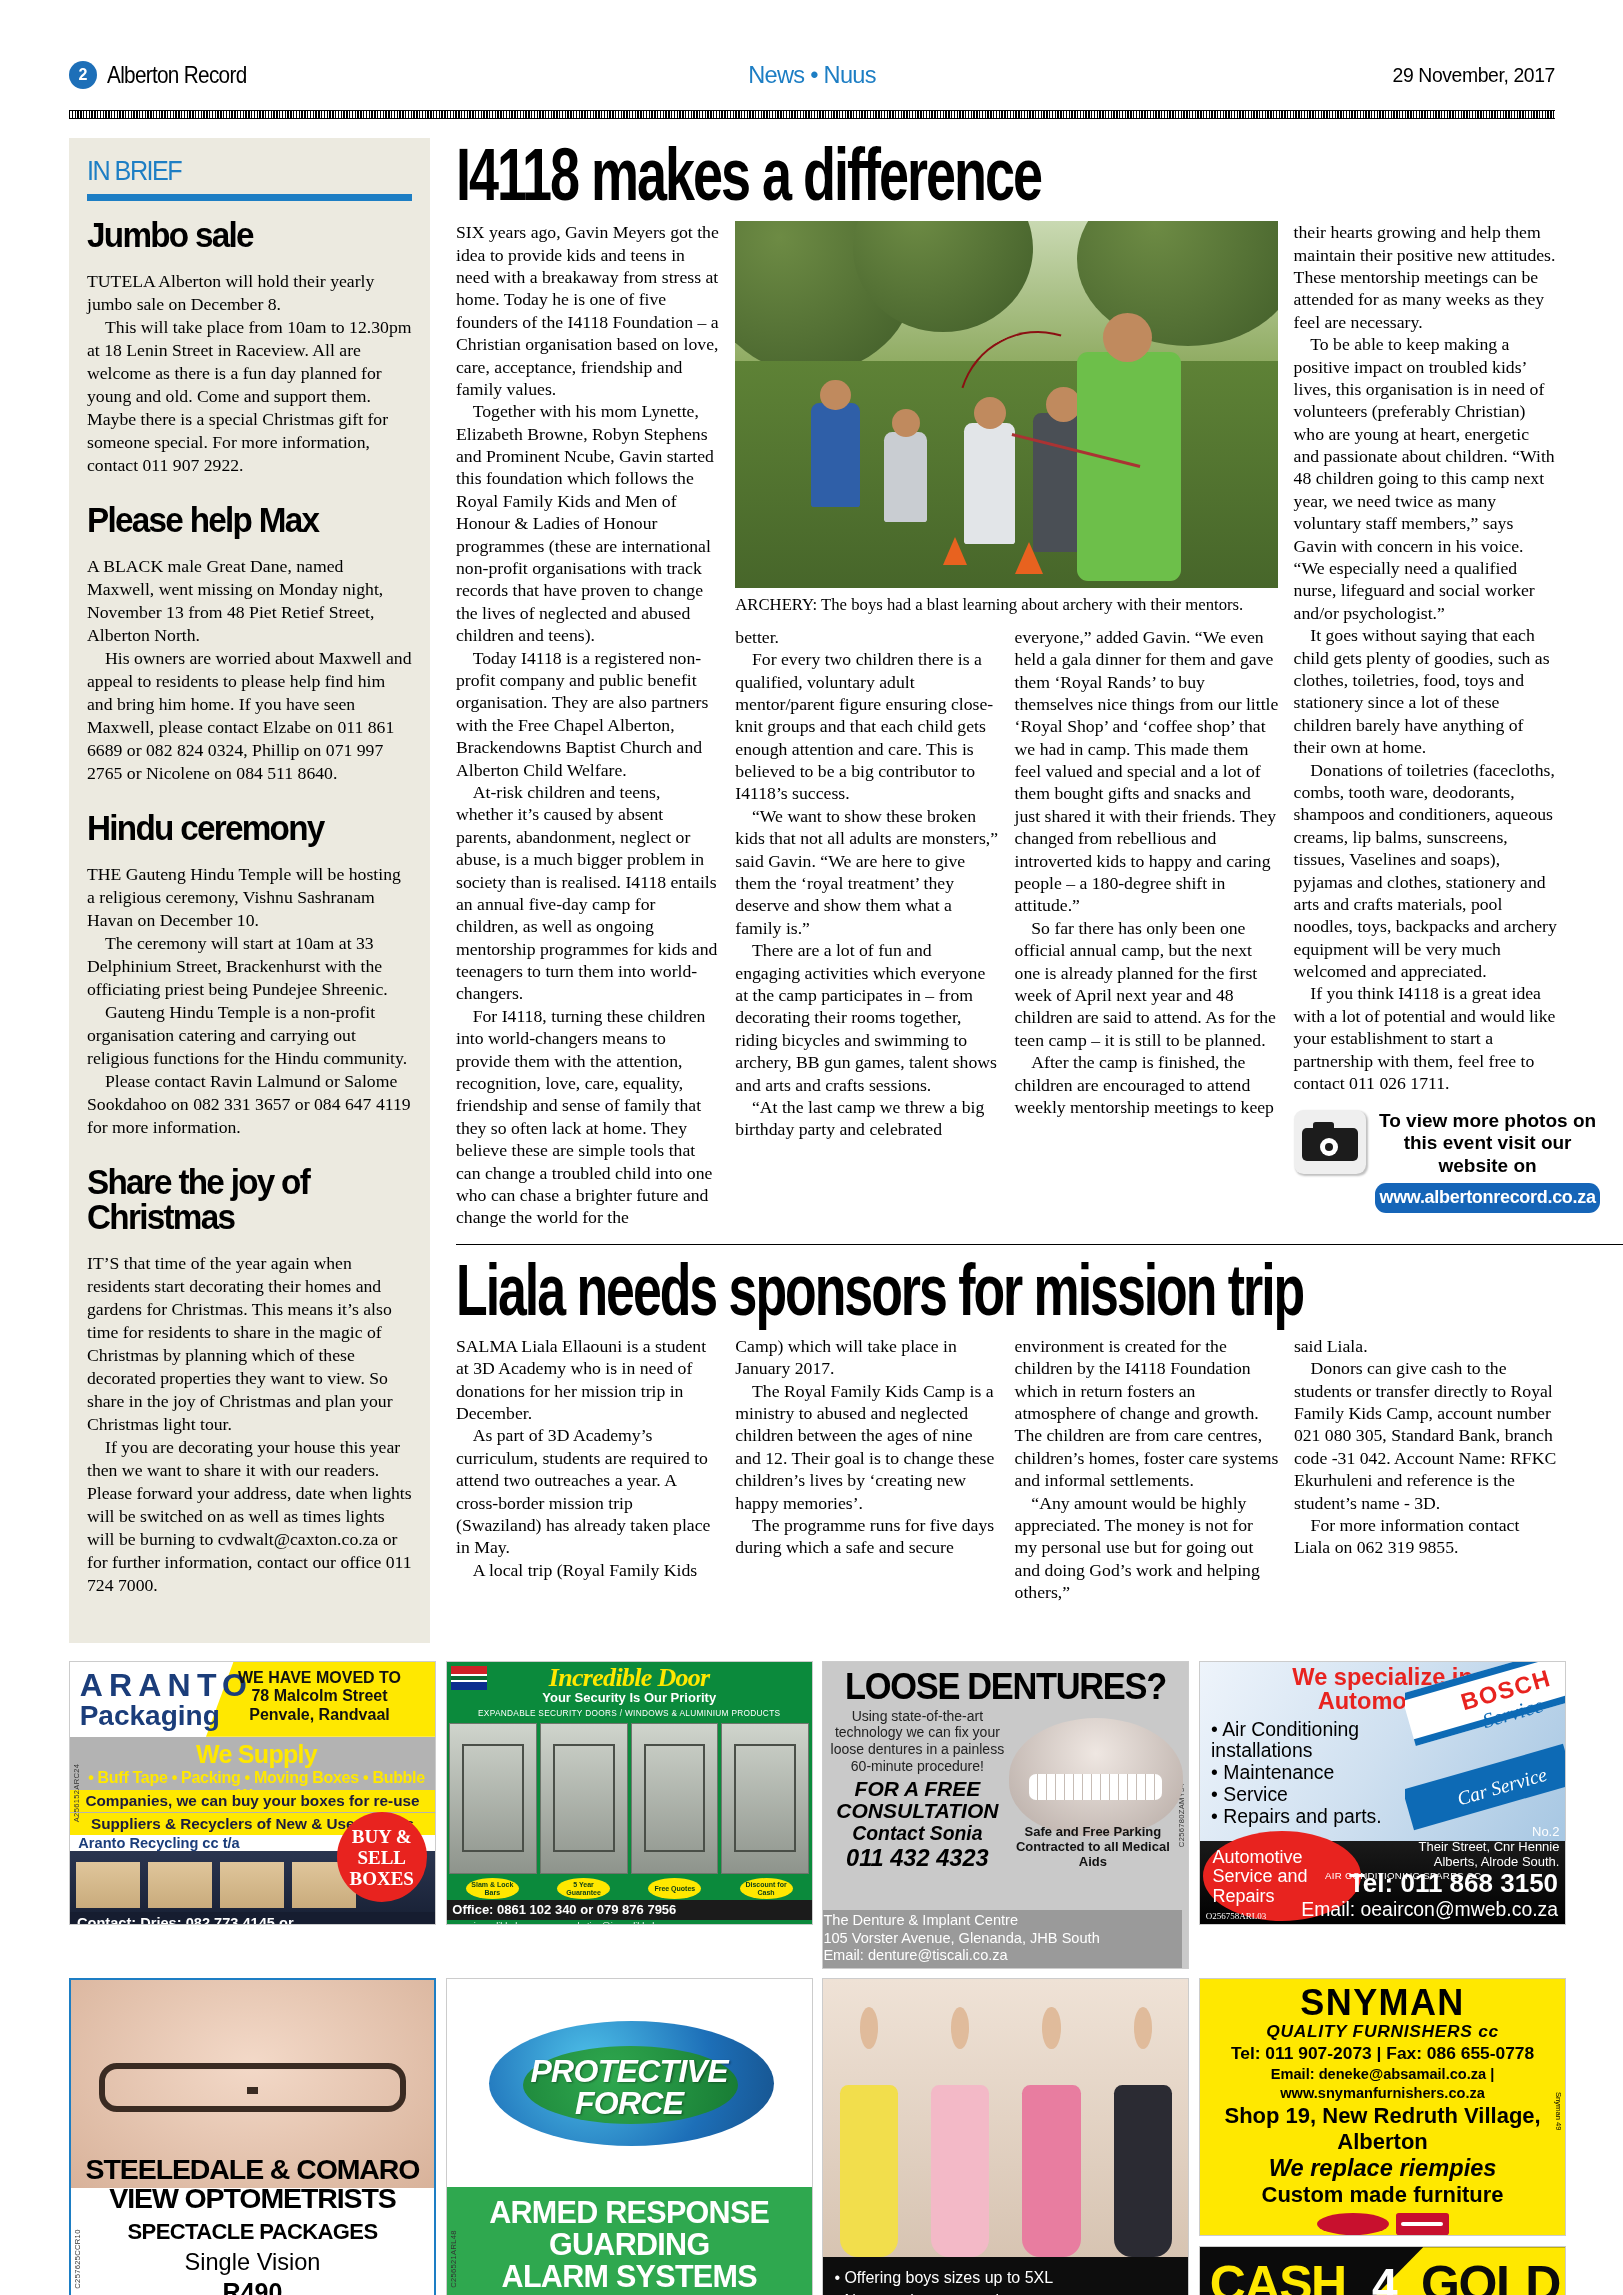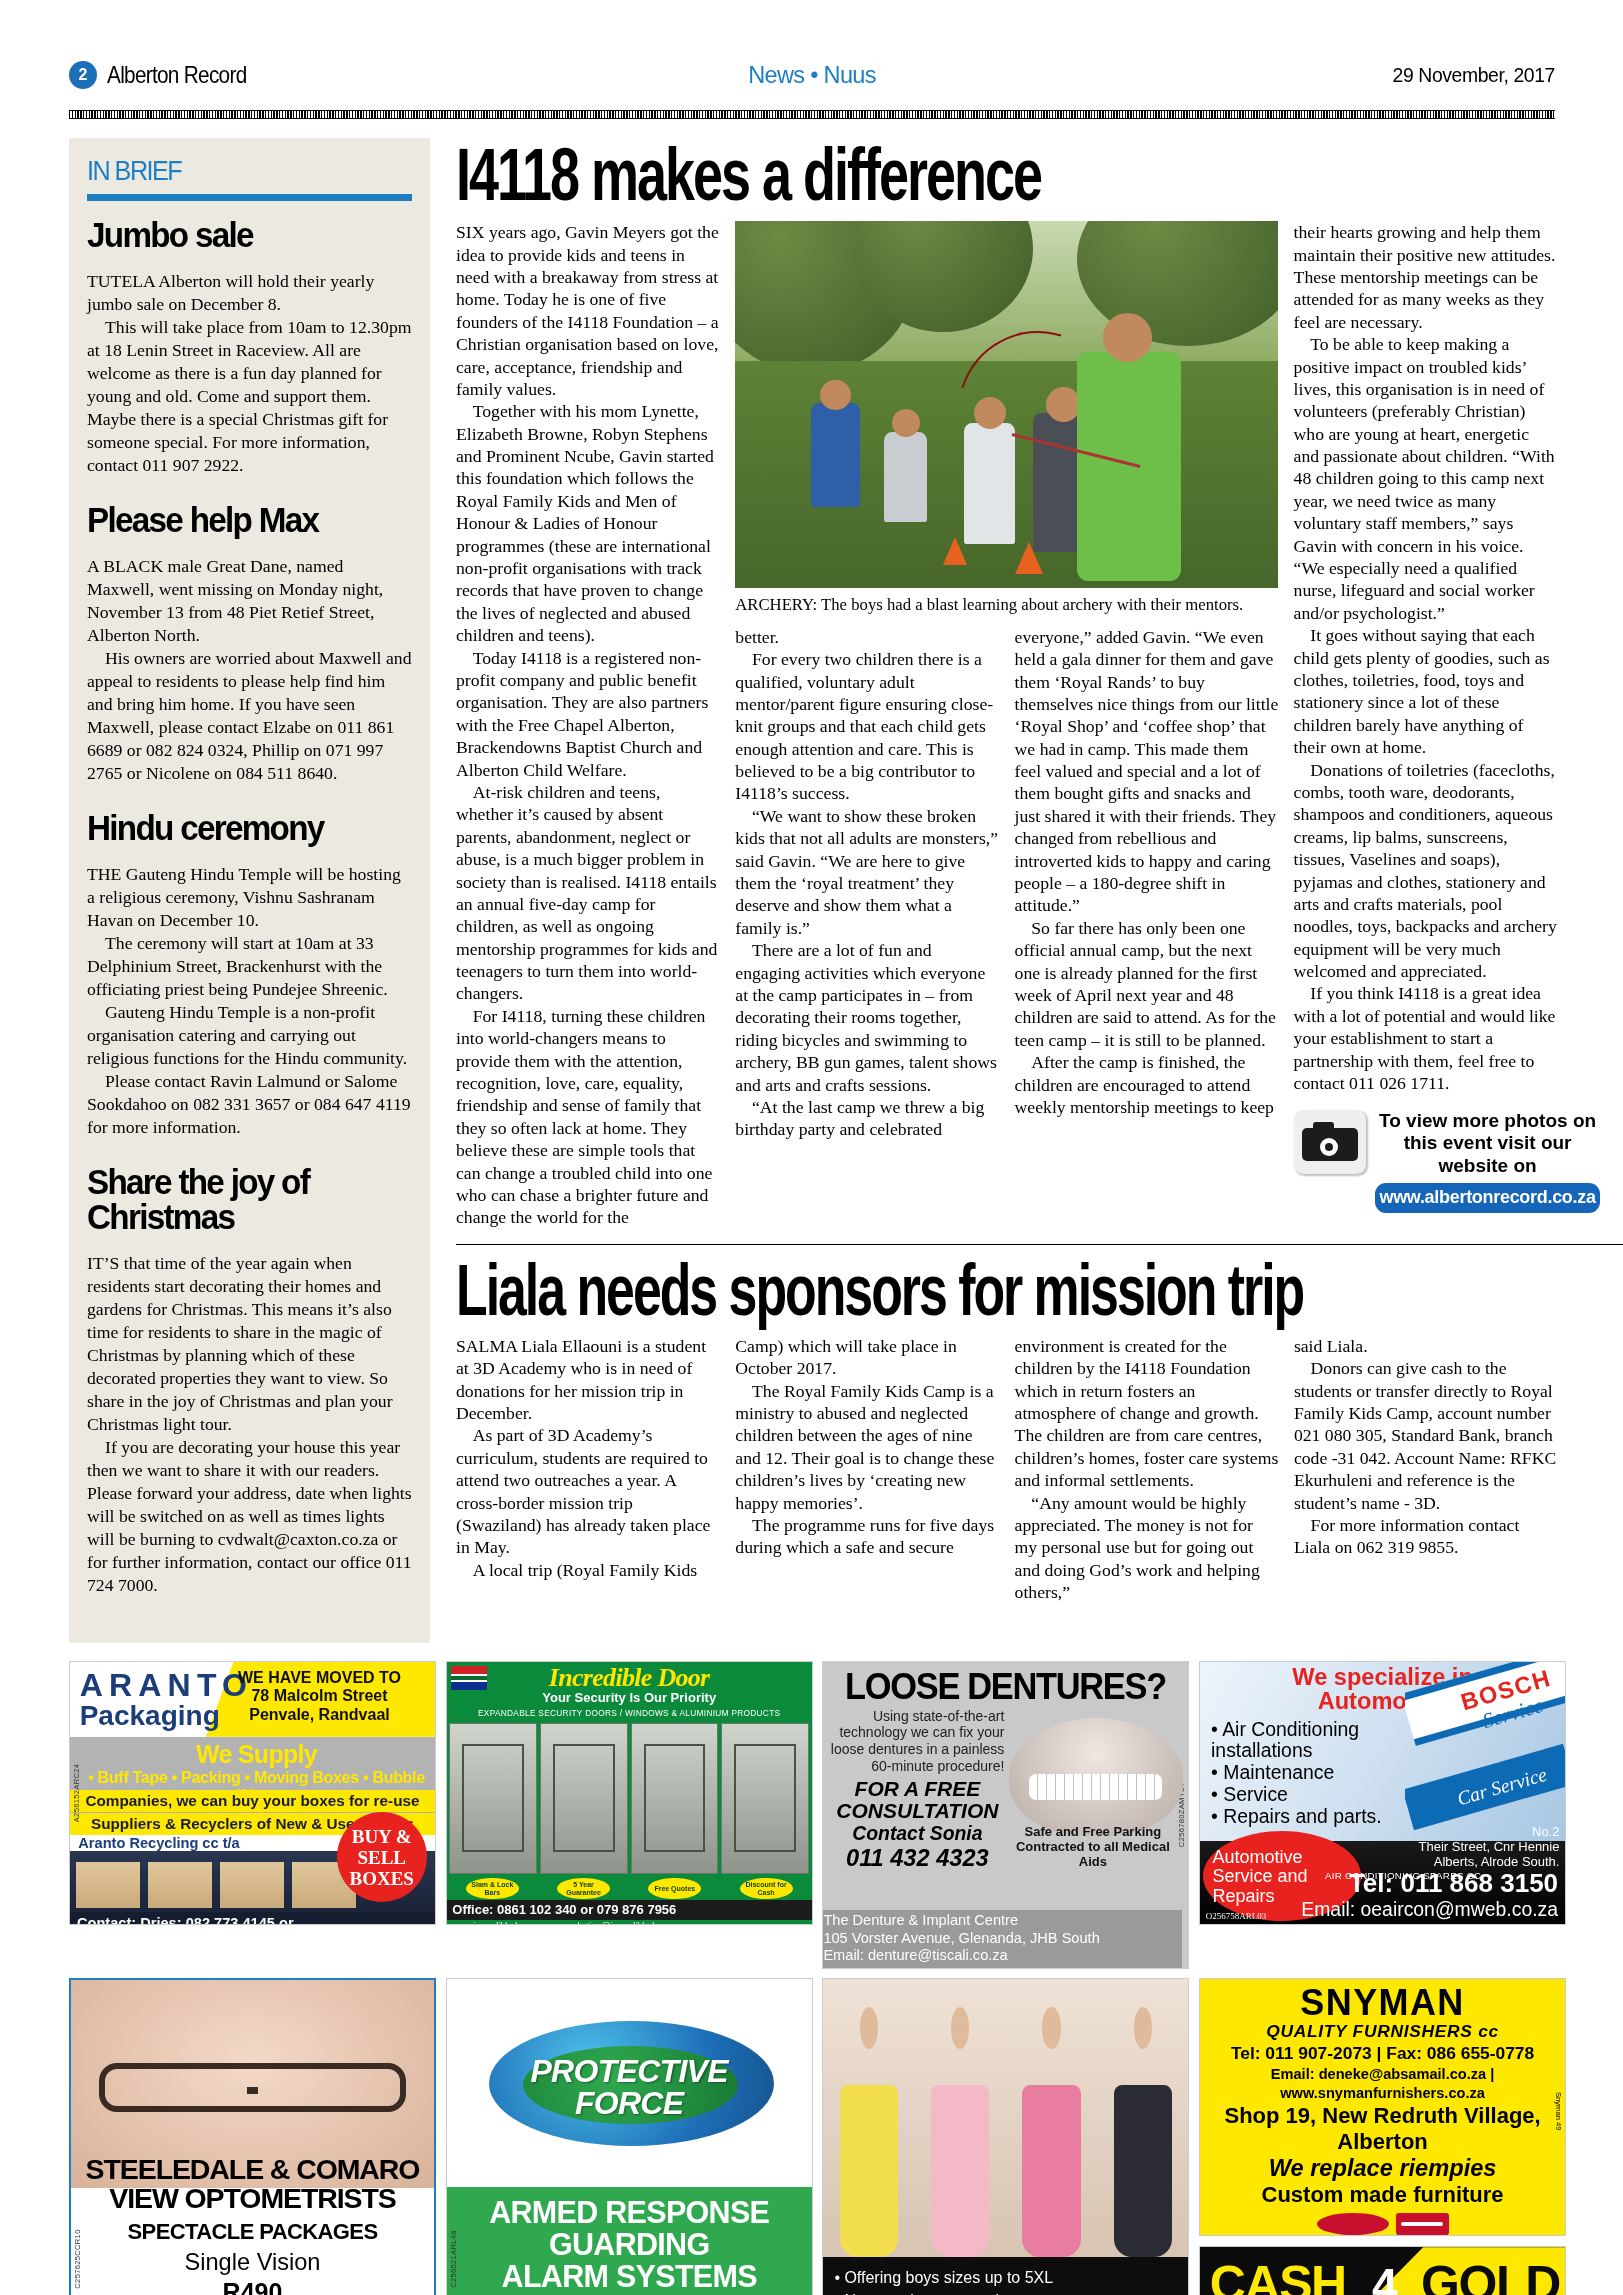--- a/index.html
+++ b/index.html
@@ -196,21 +196,21 @@
   .door-foot { background:#1b1b1b; color:#fff; font-family:"Liberation Sans",sans-serif; font-weight:bold;
     font-size:13px; padding:2.1px 5.6px; }
   .door-foot2 { background:#0b8a3c; color:#fff; font-family:"Liberation Sans",sans-serif; font-size:9px; padding:1.4px 5.6px; }
 
   
   .ad-dent { width: 367px; height: 308px; background:#c9c9c9; flex:0 0 367px; position:relative; }
   .dent-title { text-align:center; font-family:"Liberation Sans",sans-serif; font-weight:bold;
     font-size:37px; letter-spacing:-1.4px; padding-top:4.2px; transform:scaleX(0.93); }
   .dent-mid { display:flex; padding:0 7px; }
   .dent-left { width:174px; }
-  .dent-copy { font-family:"Liberation Sans",sans-serif; font-size:14px; line-height:1.18; text-align:right; color:#222; }
+  .dent-copy { font-family:"Liberation Sans",sans-serif; font-size:14px; line-height:1.18; text-align:center; color:#222; }
   .dent-free { font-family:"Liberation Sans",sans-serif; font-style:italic; font-weight:bold; font-size:21px;
     text-align:center; line-height:1.05; margin-top:4.2px; }
   .dent-sonia { font-family:"Liberation Sans",sans-serif; font-style:italic; font-weight:bold; font-size:19.4px; text-align:center; }
   .dent-phone { font-family:"Liberation Sans",sans-serif; font-style:italic; font-weight:bold; font-size:23.6px; text-align:center; }
   .dent-right { flex:1; position:relative; }
   .teeth { position:absolute; left:4.2px; top:9.7px; width:174px; height:118px; border-radius:50% 50% 45% 45%;
     background: radial-gradient(ellipse at 50% 30%, #efe7e2, #b6aaa4); }
   .teeth::after { content:""; position:absolute; left:12%; top:48%; width:76%; height:22%; border-radius:7px;
     background: repeating-linear-gradient(90deg, #fff 0 7.6px, #c7bdb6 7.6px 9px); }
   .dent-park { position:absolute; bottom:2.8px; left:0; right:0; text-align:center;
@@ -448,21 +448,21 @@
       <div class="art2">
         <div class="col">
           <div class="body-text">
             <p>SALMA Liala Ellaouni is a student at 3D Academy who is in need of donations for her mission trip in December.</p>
             <p>As part of 3D Academy’s curriculum, students are required to attend two outreaches a year. A cross-border mission trip (Swaziland) has already taken place in May.</p>
             <p>A local trip (Royal Family Kids</p>
           </div>
         </div>
         <div class="col">
           <div class="body-text">
-            <p>Camp) which will take place in October 2017.</p>
+            <p>Camp) which will take place in January 2017.</p>
             <p>The Royal Family Kids Camp is a ministry to abused and neglected children between the ages of nine and 12. Their goal is to change these children’s lives by ‘creating new happy memories’.</p>
             <p>The programme runs for five days during which a safe and secure</p>
           </div>
         </div>
         <div class="col">
           <div class="body-text">
             <p>environment is created for the children by the I4118 Foundation which in return fosters an atmosphere of change and growth. The children are from care centres, children’s homes, foster care systems and informal settlements.</p>
             <p>“Any amount would be highly appreciated. The money is not for my personal use but for going out and doing God’s work and helping others,”</p>
           </div>
         </div>

